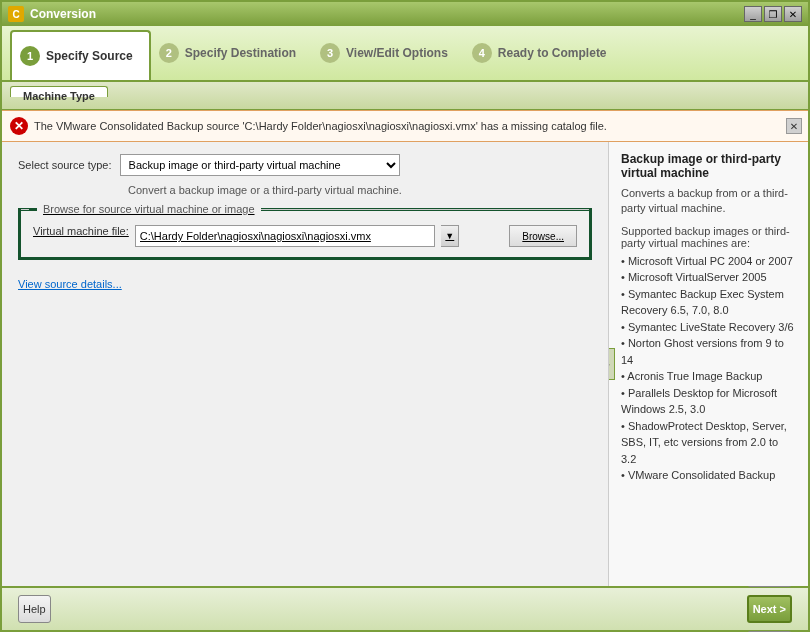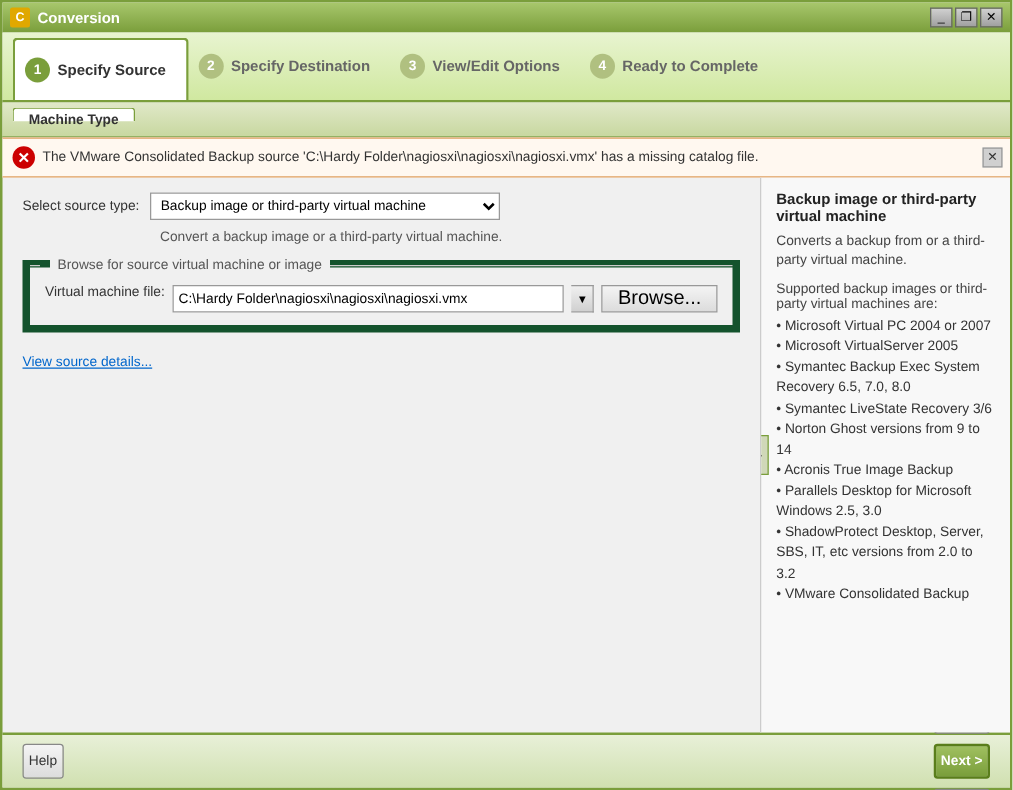--- a/index.html
+++ b/index.html
@@ -260,22 +260,23 @@
     }
 
     .form-description {
       font-size: 11px;
       color: #555;
       margin-bottom: 12px;
       margin-left: 110px;
     }
 
     .fieldset-group {
-      border: 6px solid #14532d;
+      border: 3px solid #14532d;
       margin-bottom: 12px;
+      text-decoration: underline;
     }
 
     .fieldset-legend {
       font-size: 11px;
       color: #555;
       padding: 0 6px;
       margin-left: 8px;
       background: #f0f0f0;
     }
 
@@ -316,21 +317,22 @@
       cursor: pointer;
       font-size: 9px;
     }
 
     .browse-btn {
       height: 22px;
       padding: 0 12px;
       background: linear-gradient(to bottom, #f4f4f4, #dcdcdc);
       border: 1px solid #999;
       cursor: pointer;
-      font-size: 16px;
+      font-size: 10px;
+      margin-left: 44px;
     }
 
     .link-text {
       color: #0066cc;
       text-decoration: underline;
       cursor: pointer;
       font-size: 11px;
       margin-top: 6px;
       display: inline-block;
     }

